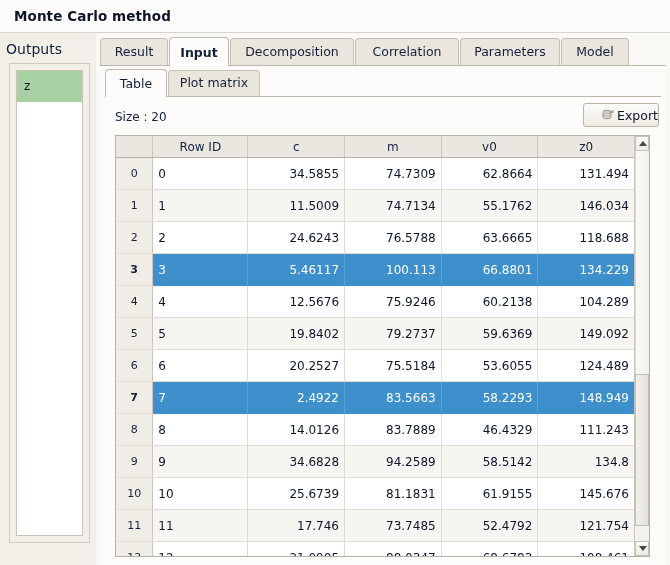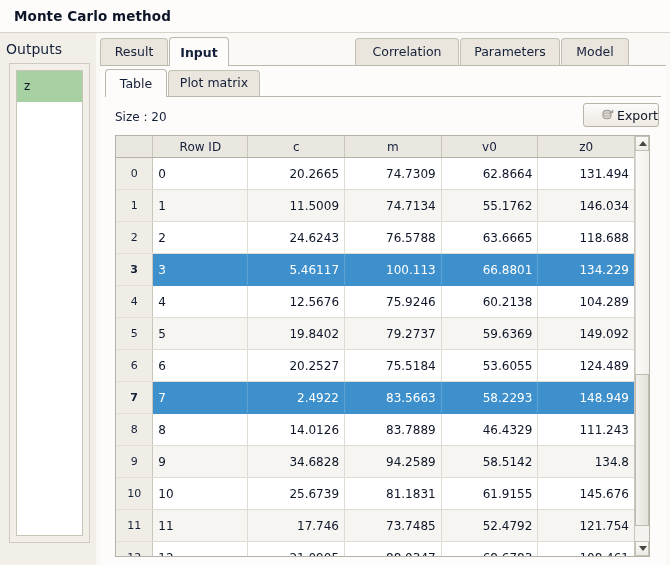--- a/index.html
+++ b/index.html
@@ -258,20 +258,21 @@
       <div class="output-item selected">z</div>
     </div>
   </div>
 </div>
 
 <div id="content">
 
   <div id="tabbar">
     <div class="tab" style="left:0px;   width:68px;">Result</div>
     <div class="tab active" style="left:69px;  width:60px;font-weight:bold;">Input</div>
+    <div class="tab" style="left:130px; width:124px;">Decomposition</div>
     <div class="tab" style="left:255px; width:104px;">Correlation</div>
     <div class="tab" style="left:360px; width:100px;">Parameters</div>
     <div class="tab" style="left:461px; width:68px;">Model</div>
   </div>
 
   <div id="tabpanel">
 
     <div id="subtabbar">
       <div class="subtab active" style="left:0px;  width:62px;">Table</div>
       <div class="subtab" style="left:63px; width:92px;">Plot matrix</div>
@@ -302,21 +303,21 @@
               <th class="num-head">c</th>
               <th class="num-head">m</th>
               <th class="num-head">v0</th>
               <th class="num-head">z0</th>
             </tr>
           </thead>
           <tbody id="grid-body">
               <tr class="even">
                 <td class="rowhdr">0</td>
                 <td class="cell c-rowid">0</td>
-                <td class="cell c-num">20.2665</td>
+                <td class="cell c-num">34.5855</td>
                 <td class="cell c-num">74.7309</td>
                 <td class="cell c-num">62.8664</td>
                 <td class="cell c-num">131.494</td>
               </tr>
               <tr class="odd">
                 <td class="rowhdr">1</td>
                 <td class="cell c-rowid">1</td>
                 <td class="cell c-num">11.5009</td>
                 <td class="cell c-num">74.7134</td>
                 <td class="cell c-num">55.1762</td>

